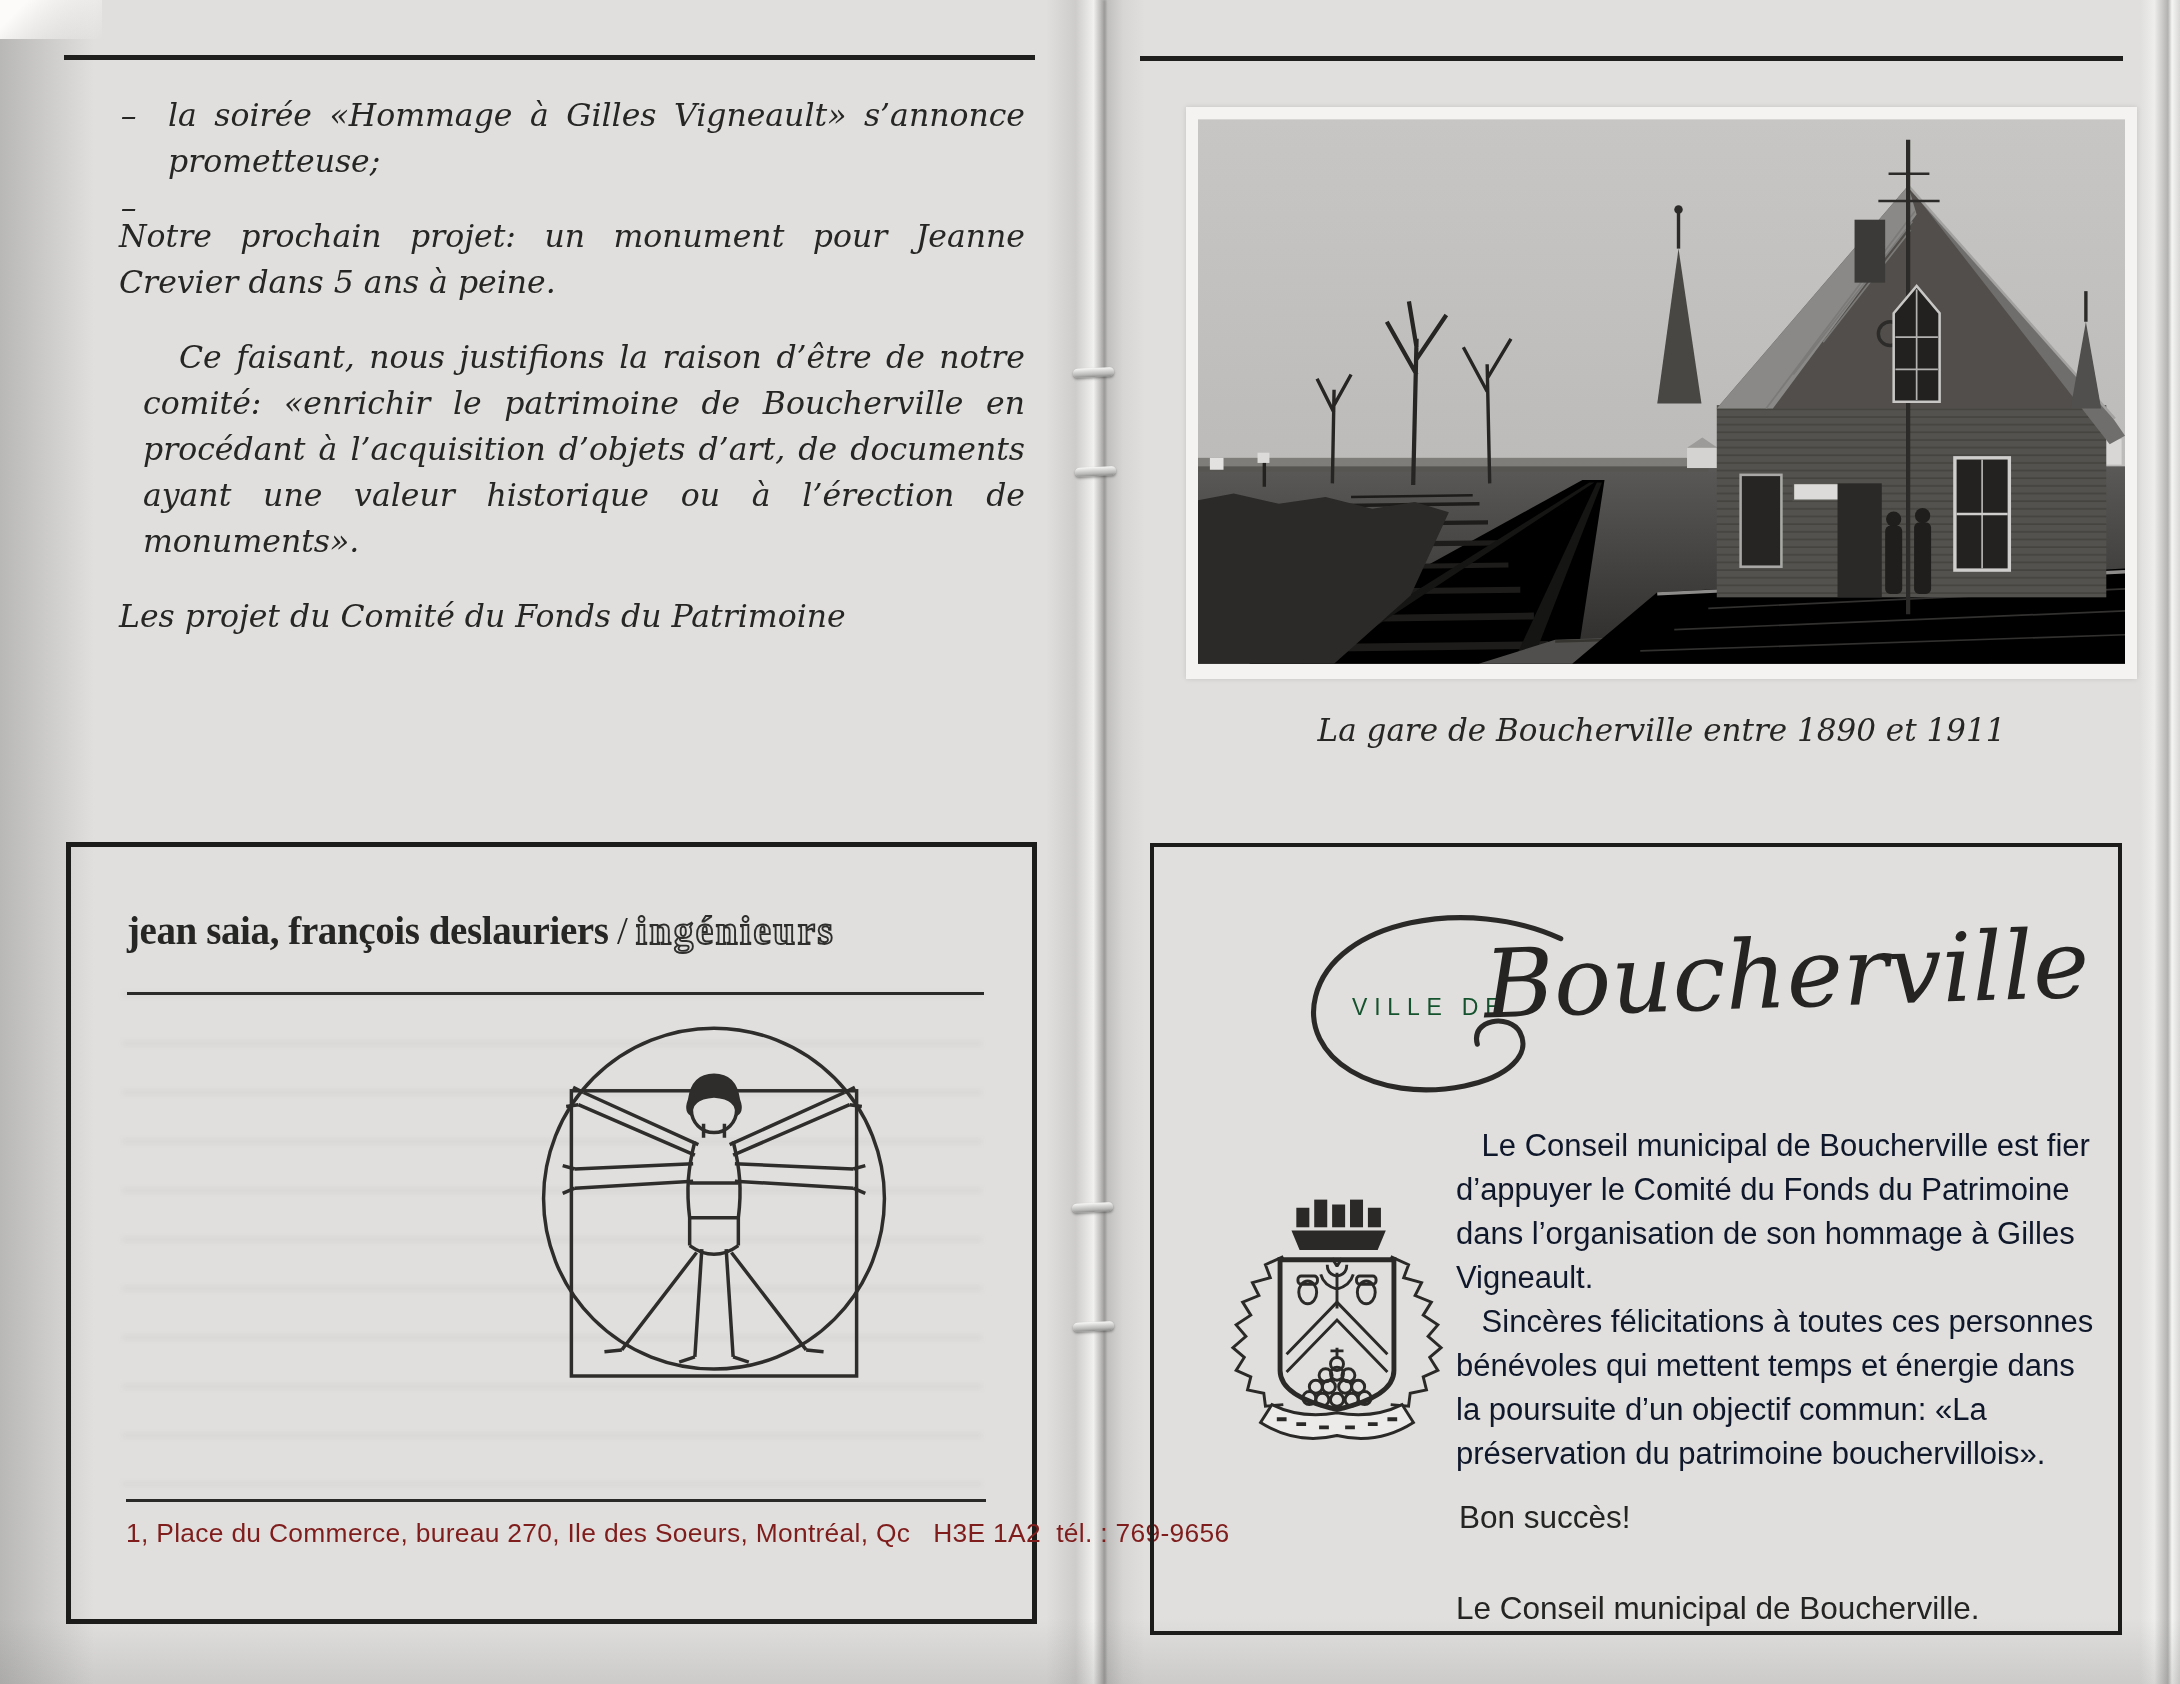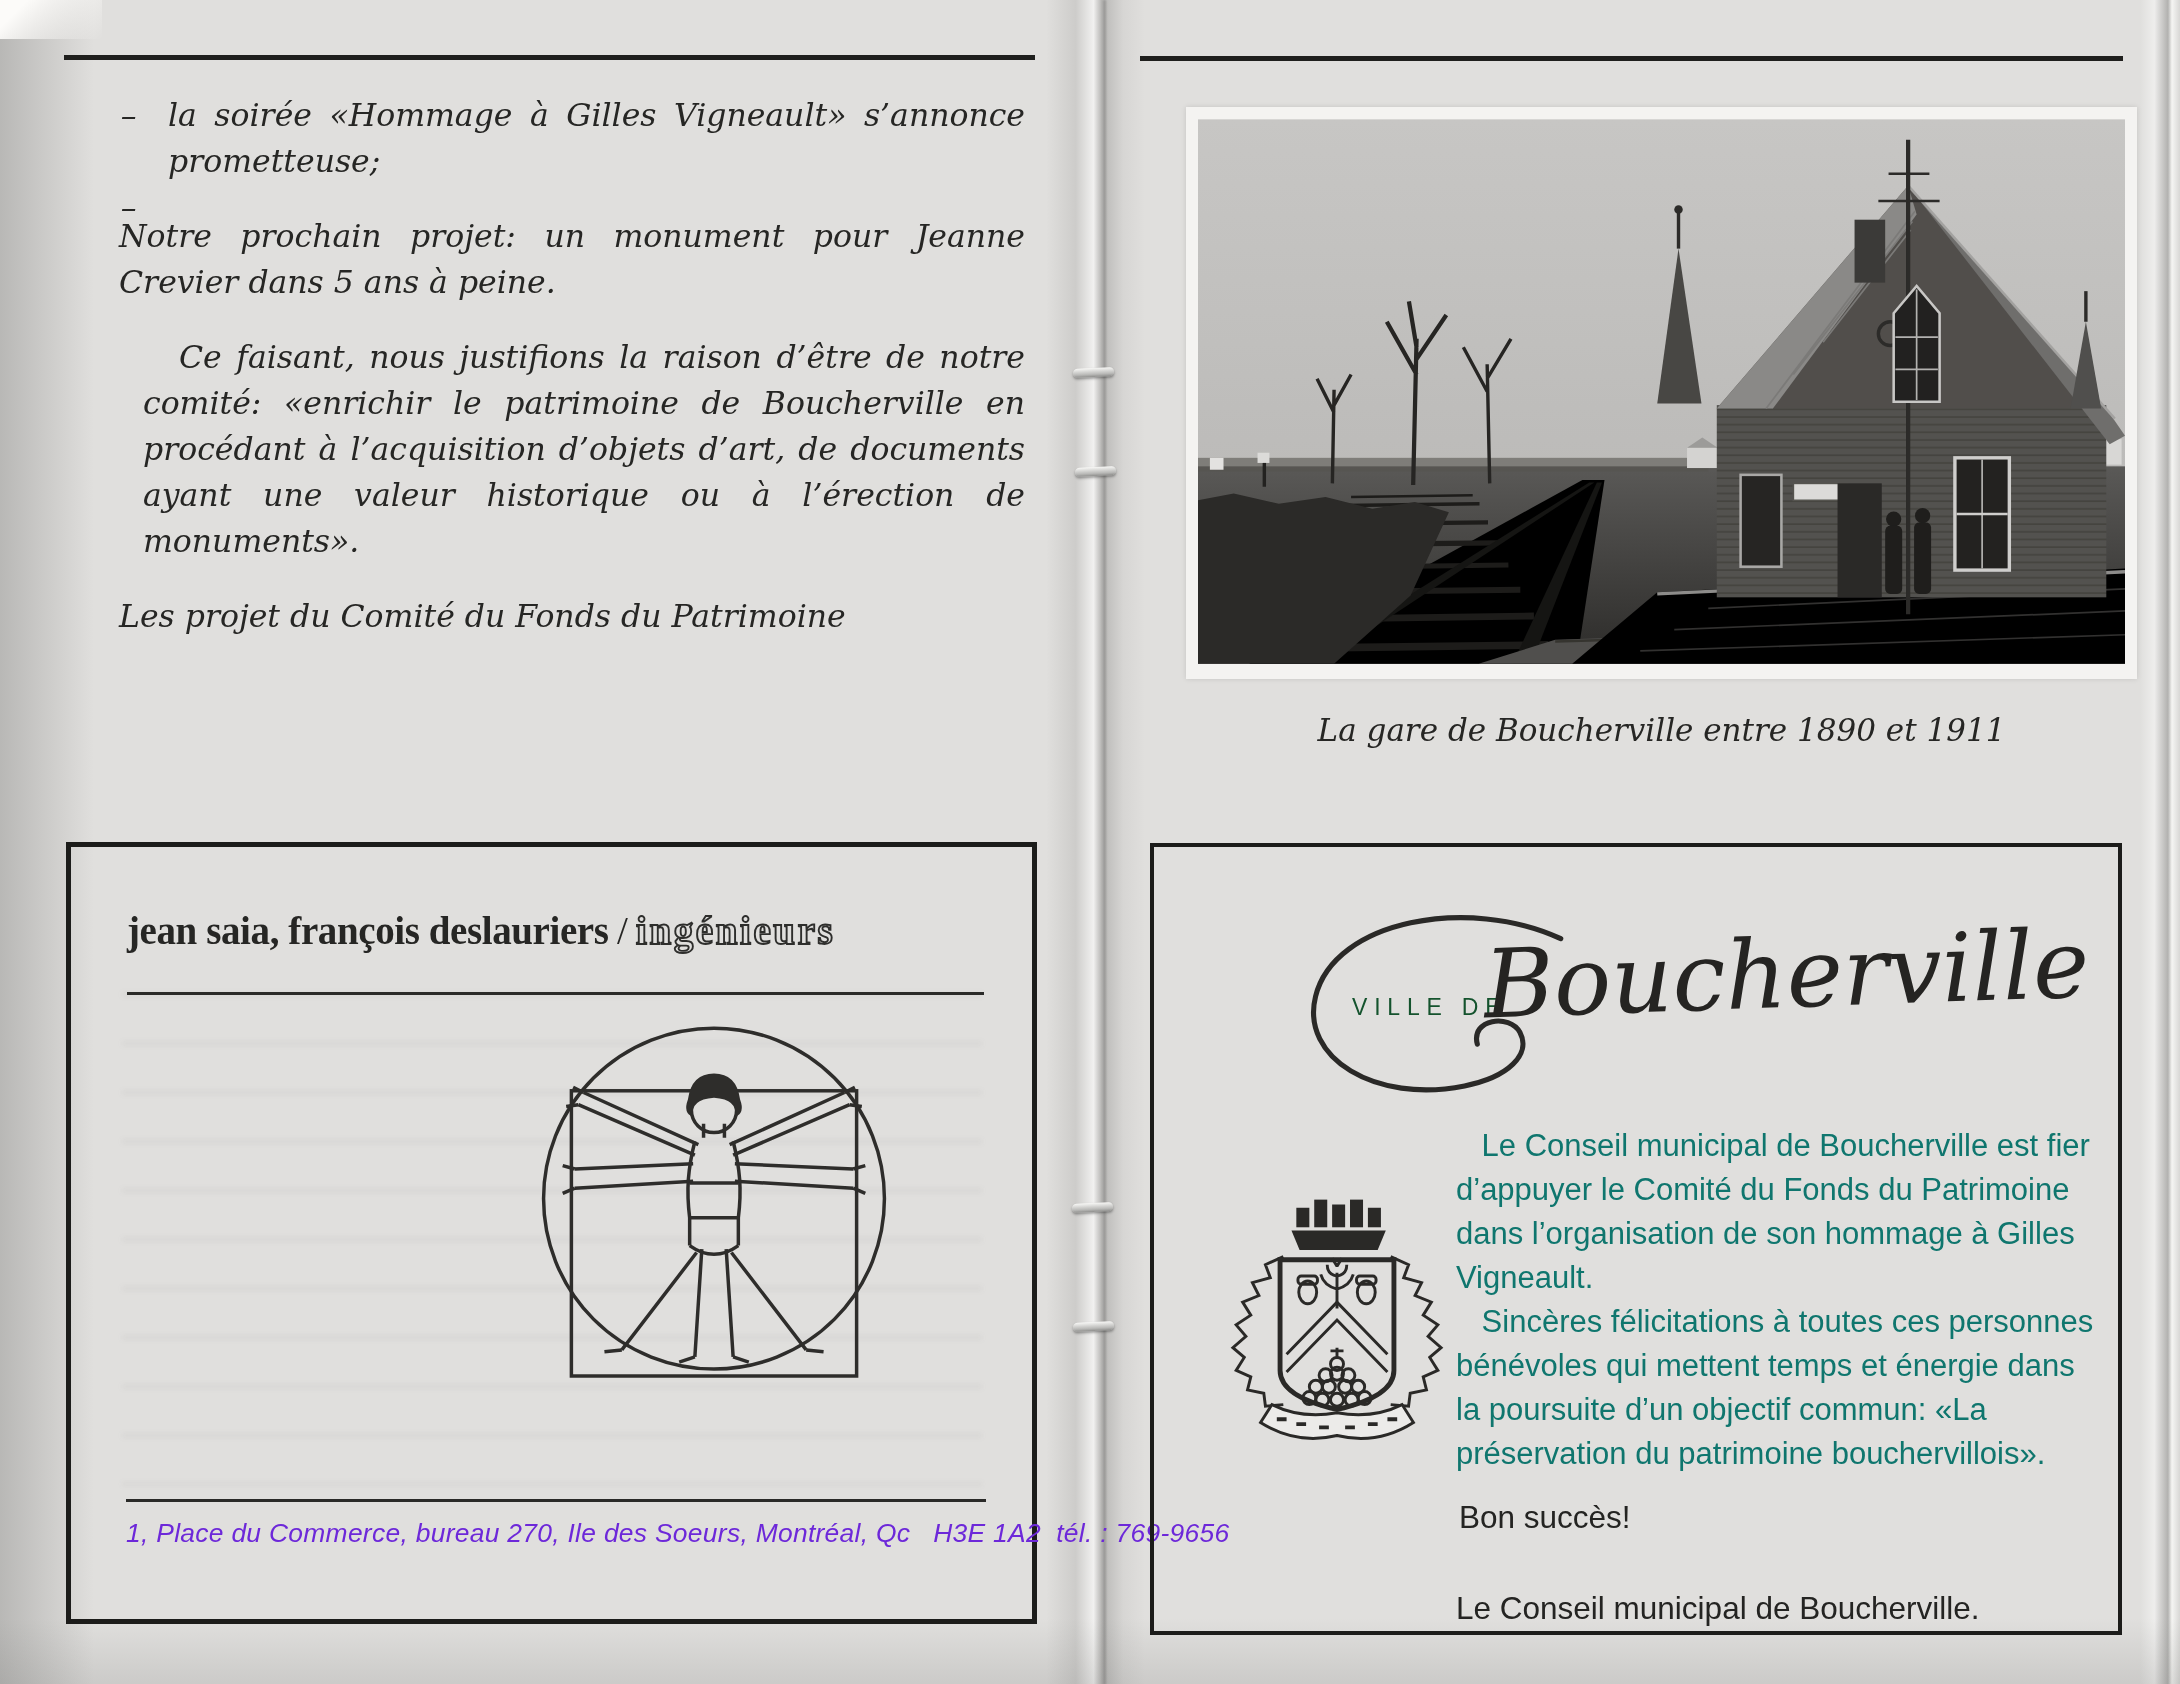--- a/index.html
+++ b/index.html
@@ -49,30 +49,30 @@
   .ghost { background:repeating-linear-gradient(180deg, rgba(90,90,100,.055) 0 5.1px, rgba(90,90,100,0) 5.1px 49px);
            filter:blur(2.6px); }
 
   .ad-header { font-size:39px; font-weight:700; letter-spacing:-0.4px; color:#262624; white-space:nowrap;font-family:Liberation Serif, serif; }
   .ad-sep { font-weight:400; padding:0 8.5px; }
   .outline { font-weight:700; letter-spacing:2.6px; color:#2e2e2c; }
   @supports (-webkit-text-stroke: 1px black) {
     .outline { color:transparent; -webkit-text-stroke:1.9px #2e2e2c; }
   }
   .services div { font-size:39px; font-weight:700; line-height:53px; color:#3c3c3a; letter-spacing:0.4px; }
-  .address { font-size:26.4px; color:#6d28d9; letter-spacing:0.3px; white-space:nowrap;font-style:italic; }
+  .address { font-size:26.4px; color:#7f1d1d; letter-spacing:0.3px; white-space:nowrap; }
 
   
   .photo-frame { background:#f4f3f1; padding:12px; box-shadow:0 0 5.1px rgba(0,0,0,.12); }
   .caption { text-align:center; font-size:31px; }
 
   .ville-de { font-size:23px; letter-spacing:6.8px; color:#14532d; }
   .city-script { font-family:"DejaVu Serif","Liberation Serif",serif; font-style:italic;
                  font-size:95px; color:#25242​2; color:#252422; transform:rotate(-2deg); white-space:nowrap; }
-  .municipal { width:649px; font-size:31px; line-height:44px; color:#0f766e; }
+  .municipal { width:649px; font-size:31px; line-height:44px; color:#0f172a; }
   .municipal p { margin:0; text-indent:25.6px; }
   .plain36 { font-size:31.5px; color:#242422; }
 </style>
 </head>
 <body>
 
 <div class="spread">
 
   <div class="abs shade-left"></div>
   <div class="abs corner-white"></div>

